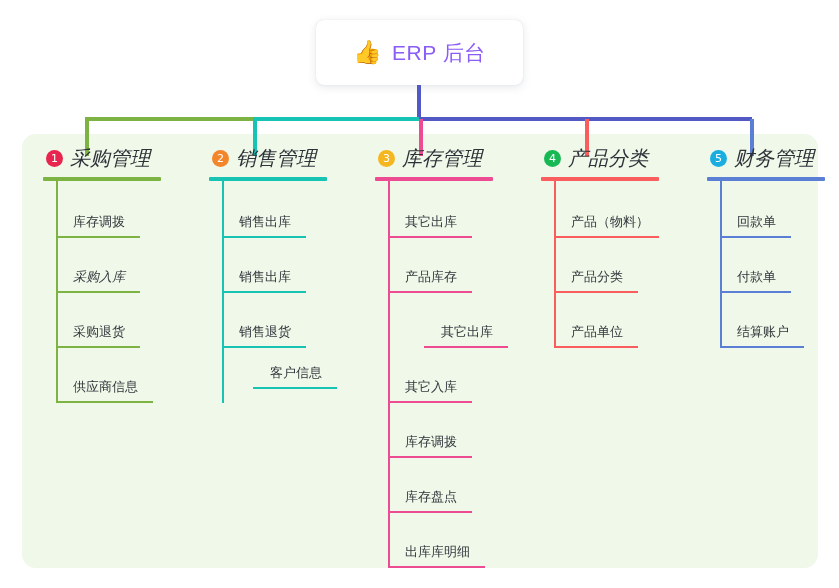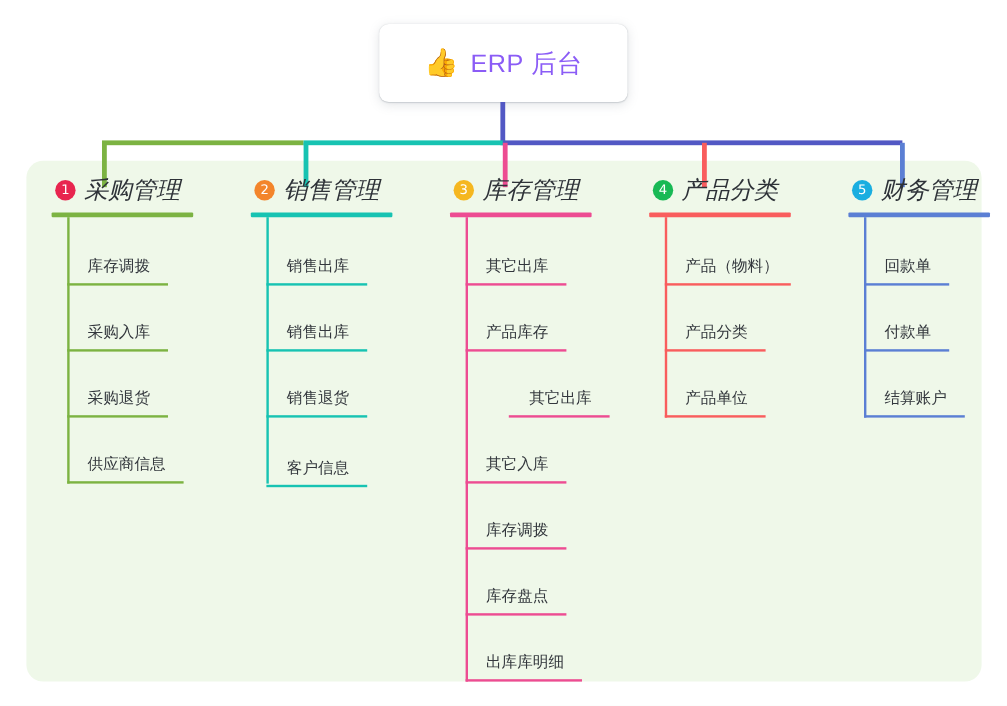--- a/index.html
+++ b/index.html
@@ -156,21 +156,21 @@
         <div class="col-head">
           <span class="badge" style="background: rgb(232, 37, 79);">1</span>
           <span class="col-title">采购管理</span>
         </div>
         <div class="head-rule" style="width: 118px; background: rgb(124, 179, 66);"></div>
         <div class="spine" style="background: rgb(124, 179, 66); height: 222px;"></div>
         <div class="leaf" style="top: 56px; width: 84px;">
           <span class="leaf-label">库存调拨</span>
           <div class="leaf-rule" style="width: 84px; background: rgb(124, 179, 66);"></div>
         </div>
-        <div class="leaf" style="top: 111px; width: 84px;">
+        <div class="leaf" style="top: 111px; width: 84px; font-style: italic;">
           <span class="leaf-label">采购入库</span>
           <div class="leaf-rule" style="width: 84px; background: rgb(124, 179, 66);"></div>
         </div>
         <div class="leaf" style="top: 166px; width: 84px;">
           <span class="leaf-label">采购退货</span>
           <div class="leaf-rule" style="width: 84px; background: rgb(124, 179, 66);"></div>
         </div>
         <div class="leaf" style="top: 221px; width: 97px;">
           <span class="leaf-label">供应商信息</span>
           <div class="leaf-rule" style="width: 97px; background: rgb(124, 179, 66);"></div>
@@ -188,21 +188,21 @@
           <div class="leaf-rule" style="width: 84px; background: rgb(23, 195, 178);"></div>
         </div>
         <div class="leaf" style="top: 111px; width: 84px;">
           <span class="leaf-label">销售出库</span>
           <div class="leaf-rule" style="width: 84px; background: rgb(23, 195, 178);"></div>
         </div>
         <div class="leaf" style="top: 166px; width: 84px;">
           <span class="leaf-label">销售退货</span>
           <div class="leaf-rule" style="width: 84px; background: rgb(23, 195, 178);"></div>
         </div>
-        <div class="leaf" style="top: 224px; width: 84px;">
+        <div class="leaf" style="top: 207px; width: 84px; margin-left: 31px;">
           <span class="leaf-label">客户信息</span>
           <div class="leaf-rule" style="width: 84px; background: rgb(23, 195, 178);"></div>
         </div>
       </div>
       <div class="col" style="left: 362px;">
         <div class="col-head">
           <span class="badge" style="background: rgb(245, 183, 32);">3</span>
           <span class="col-title">库存管理</span>
         </div>
         <div class="head-rule" style="width: 118px; background: rgb(237, 76, 146);"></div>

